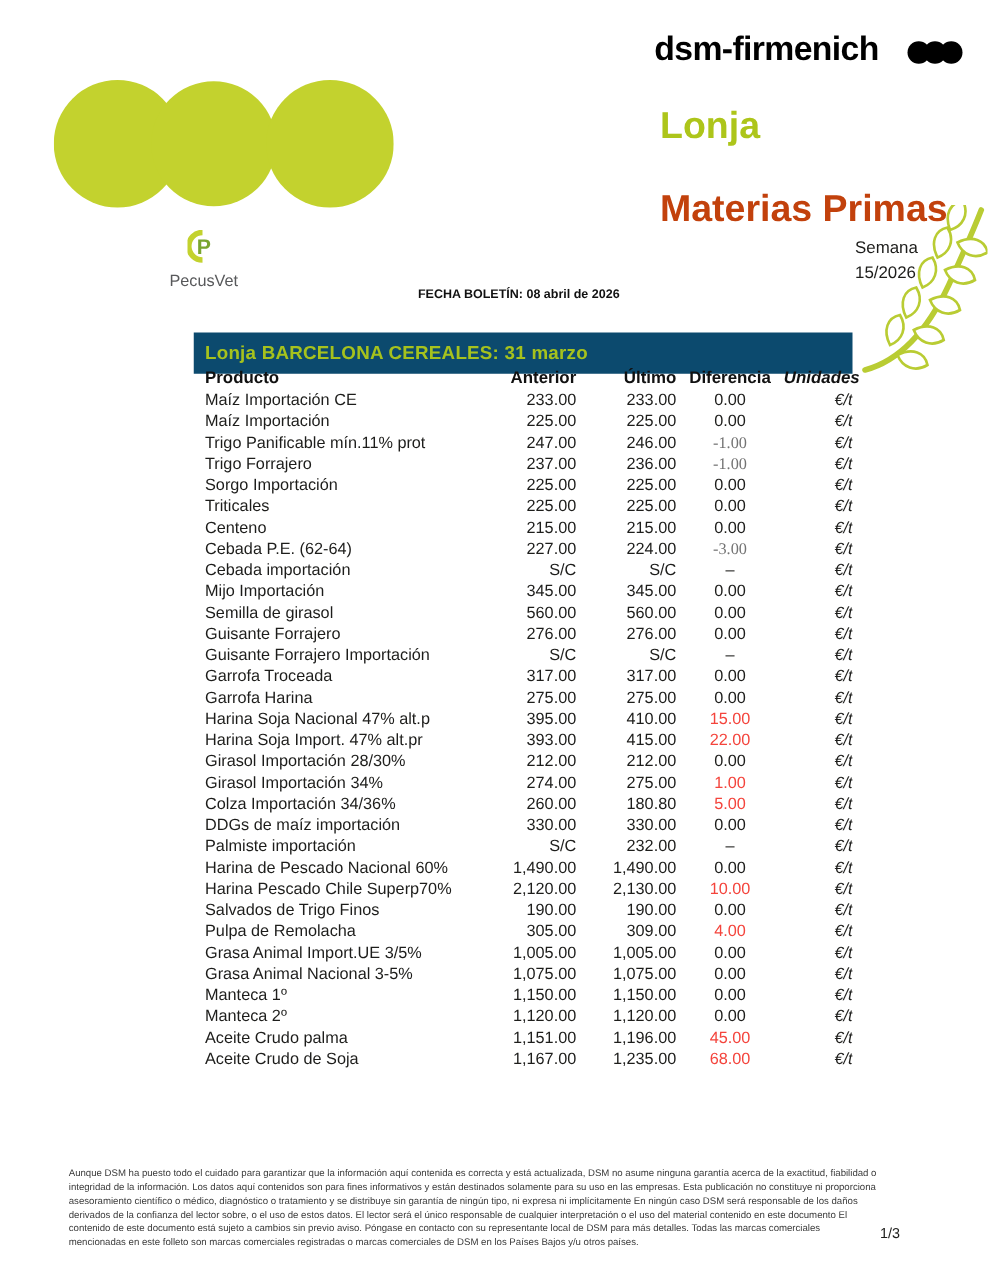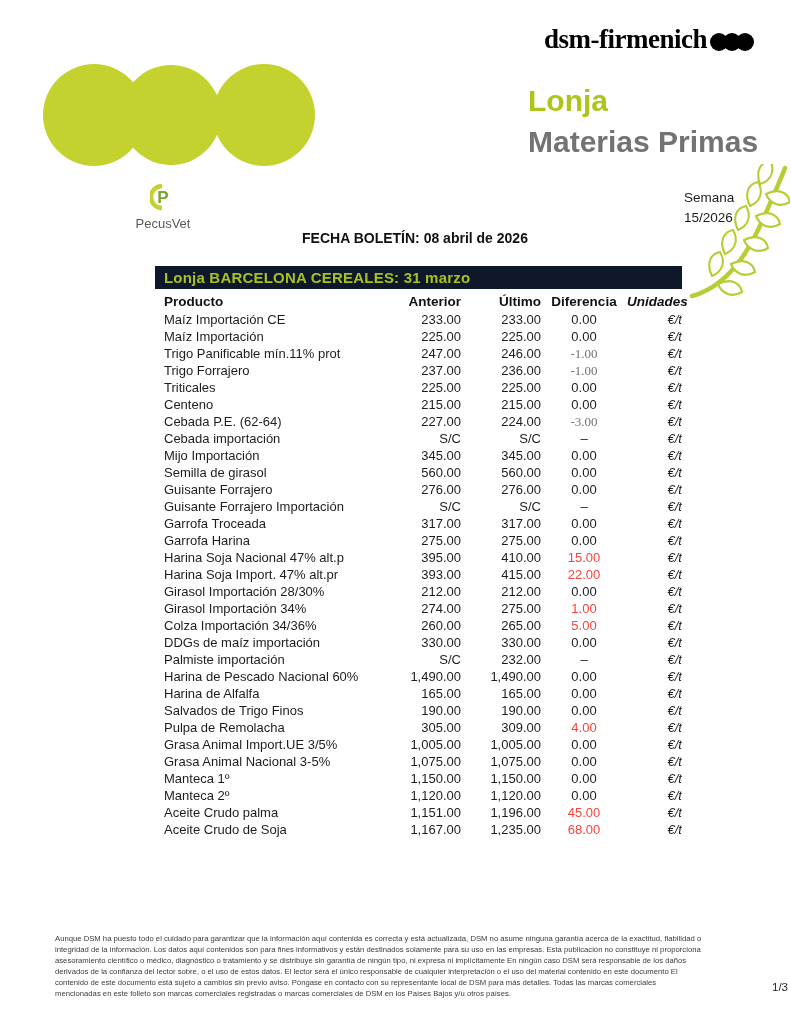--- a/index.html
+++ b/index.html
@@ -2,61 +2,61 @@
 <html><head>
 <meta charset="utf-8">
 <style>
   html,body{margin:0;padding:0;}
   body{
     width:791px;height:1024px;position:relative;background:#ffffff;
     font-family:"Liberation Sans","DejaVu Sans",sans-serif;color:#1d1d1b;
     overflow:hidden;
   }
   
-  .dsm-logo{position:absolute;top:24px;right:36px;display:flex;align-items:center;gap:2px;font-family:Liberation Serif, serif;}
+  .dsm-logo{position:absolute;top:24px;right:20px;display:flex;align-items:center;gap:22px;}
   .dsm-logo .word{font-size:27px;font-weight:bold;letter-spacing:-0.5px;color:#000;}
   
   .circles{position:absolute;left:43px;top:63px;}
   
   .doc-title{position:absolute;left:528px;top:80px;font-weight:bold;font-size:30px;line-height:41px;letter-spacing:0;}
   .doc-title .l1{color:#adc51a;}
-  .doc-title .l2{color:#737373;}
+  .doc-title .l2{color:#c2410c;margin-top:26px;}
   
   .pecusvet{position:absolute;left:128px;top:184px;width:70px;text-align:center;}
   .pecusvet .pv-label{font-size:13px;font-weight:normal;color:#58595b;margin-top:1px;}
   
-  .fecha{position:absolute;left:250px;top:230px;width:330px;text-align:center;font-weight:bold;font-size:14px;color:#111;}
+  .fecha{position:absolute;left:250px;top:230px;width:330px;text-align:center;font-weight:bold;font-size:10px;color:#111;}
   
   .week{position:absolute;left:684px;top:188px;font-size:13.5px;line-height:20px;color:#1d1d1b;}
   
   .wheat{position:absolute;left:688px;top:164px;}
   
   .section-bar{
-    position:absolute;left:155px;top:266px;width:527px;height:23px;
-    background:#0f172a;display:flex;align-items:center;box-sizing:border-box;padding-left:9px;
+    position:absolute;left:155px;top:266px;width:527px;height:33px;
+    background:#0c4a6e;display:flex;align-items:center;box-sizing:border-box;padding-left:9px;
   }
   .section-bar span{font-weight:bold;font-size:15px;color:#a6c21d;letter-spacing:0.2px;}
   
   .price-table{position:absolute;left:155px;top:292px;width:527px;border-collapse:collapse;table-layout:fixed;}
   .price-table th{font-weight:bold;font-size:13.5px;padding:0;height:19px;color:#111;}
   .price-table td{font-size:13px;padding:0;height:17px;white-space:nowrap;overflow:hidden;}
   .c-prod{width:218px;text-align:left;padding-left:9px !important;box-sizing:border-box;}
   .c-ant{width:88px;text-align:right;}
   .c-ult{width:80px;text-align:right;}
   .c-dif{width:86px;text-align:center;}
   .c-uni{width:55px;text-align:right;font-style:italic;}
   td.pos{color:#f4443c;}
   td.neg{color:#737373;font-family:Liberation Serif, serif;}
   td.zero,td.na{color:#1d1d1b;}
   
   .disclaimer{
     position:absolute;left:55px;top:934px;width:648px;
     font-size:7.7px;line-height:1.42;color:#3a3a3a;text-align:left;
   }
-  .page-num{position:absolute;left:772px;top:981px;font-size:11.5px;color:#1d1d1b;}
+  .page-num{position:absolute;left:704px;top:981px;font-size:11.5px;color:#1d1d1b;}
 </style>
 </head>
 <body>
 
 <div class="dsm-logo">
   <span class="word">dsm-firmenich</span>
   <svg width="46" height="26" viewBox="0 0 46 26">
     <circle cx="10" cy="15" r="9" fill="#000"></circle>
     <circle cx="23" cy="15" r="9" fill="#000"></circle>
     <circle cx="36" cy="15" r="9" fill="#000"></circle>
@@ -147,20 +147,27 @@
   </tr>
 
   <tr>
     <td class="c-prod">Trigo Forrajero</td>
     <td class="c-ant">237.00</td>
     <td class="c-ult">236.00</td>
     <td class="c-dif neg">-1.00</td>
     <td class="c-uni">€/t</td>
   </tr>
 
+  <tr>
+    <td class="c-prod">Sorgo Importación</td>
+    <td class="c-ant">225.00</td>
+    <td class="c-ult">225.00</td>
+    <td class="c-dif zero">0.00</td>
+    <td class="c-uni">€/t</td>
+  </tr>
 
   <tr>
     <td class="c-prod">Triticales</td>
     <td class="c-ant">225.00</td>
     <td class="c-ult">225.00</td>
     <td class="c-dif zero">0.00</td>
     <td class="c-uni">€/t</td>
   </tr>
 
   <tr>
@@ -263,21 +270,21 @@
     <td class="c-prod">Girasol Importación 34%</td>
     <td class="c-ant">274.00</td>
     <td class="c-ult">275.00</td>
     <td class="c-dif pos">1.00</td>
     <td class="c-uni">€/t</td>
   </tr>
 
   <tr>
     <td class="c-prod">Colza Importación 34/36%</td>
     <td class="c-ant">260.00</td>
-    <td class="c-ult">265.00</td>
+    <td class="c-ult">180.80</td>
     <td class="c-dif pos">5.00</td>
     <td class="c-uni">€/t</td>
   </tr>
 
   <tr>
     <td class="c-prod">DDGs de maíz importación</td>
     <td class="c-ant">330.00</td>
     <td class="c-ult">330.00</td>
     <td class="c-dif zero">0.00</td>
     <td class="c-uni">€/t</td>
@@ -292,28 +299,28 @@
   </tr>
 
   <tr>
     <td class="c-prod">Harina de Pescado Nacional 60%</td>
     <td class="c-ant">1,490.00</td>
     <td class="c-ult">1,490.00</td>
     <td class="c-dif zero">0.00</td>
     <td class="c-uni">€/t</td>
   </tr>
 
-
-  <tr>
-    <td class="c-prod">Harina de Alfalfa</td>
-    <td class="c-ant">165.00</td>
-    <td class="c-ult">165.00</td>
-    <td class="c-dif zero">0.00</td>
-    <td class="c-uni">€/t</td>
-  </tr>
+  <tr>
+    <td class="c-prod">Harina Pescado Chile Superp70%</td>
+    <td class="c-ant">2,120.00</td>
+    <td class="c-ult">2,130.00</td>
+    <td class="c-dif pos">10.00</td>
+    <td class="c-uni">€/t</td>
+  </tr>
+
 
   <tr>
     <td class="c-prod">Salvados de Trigo Finos</td>
     <td class="c-ant">190.00</td>
     <td class="c-ult">190.00</td>
     <td class="c-dif zero">0.00</td>
     <td class="c-uni">€/t</td>
   </tr>
 
 

